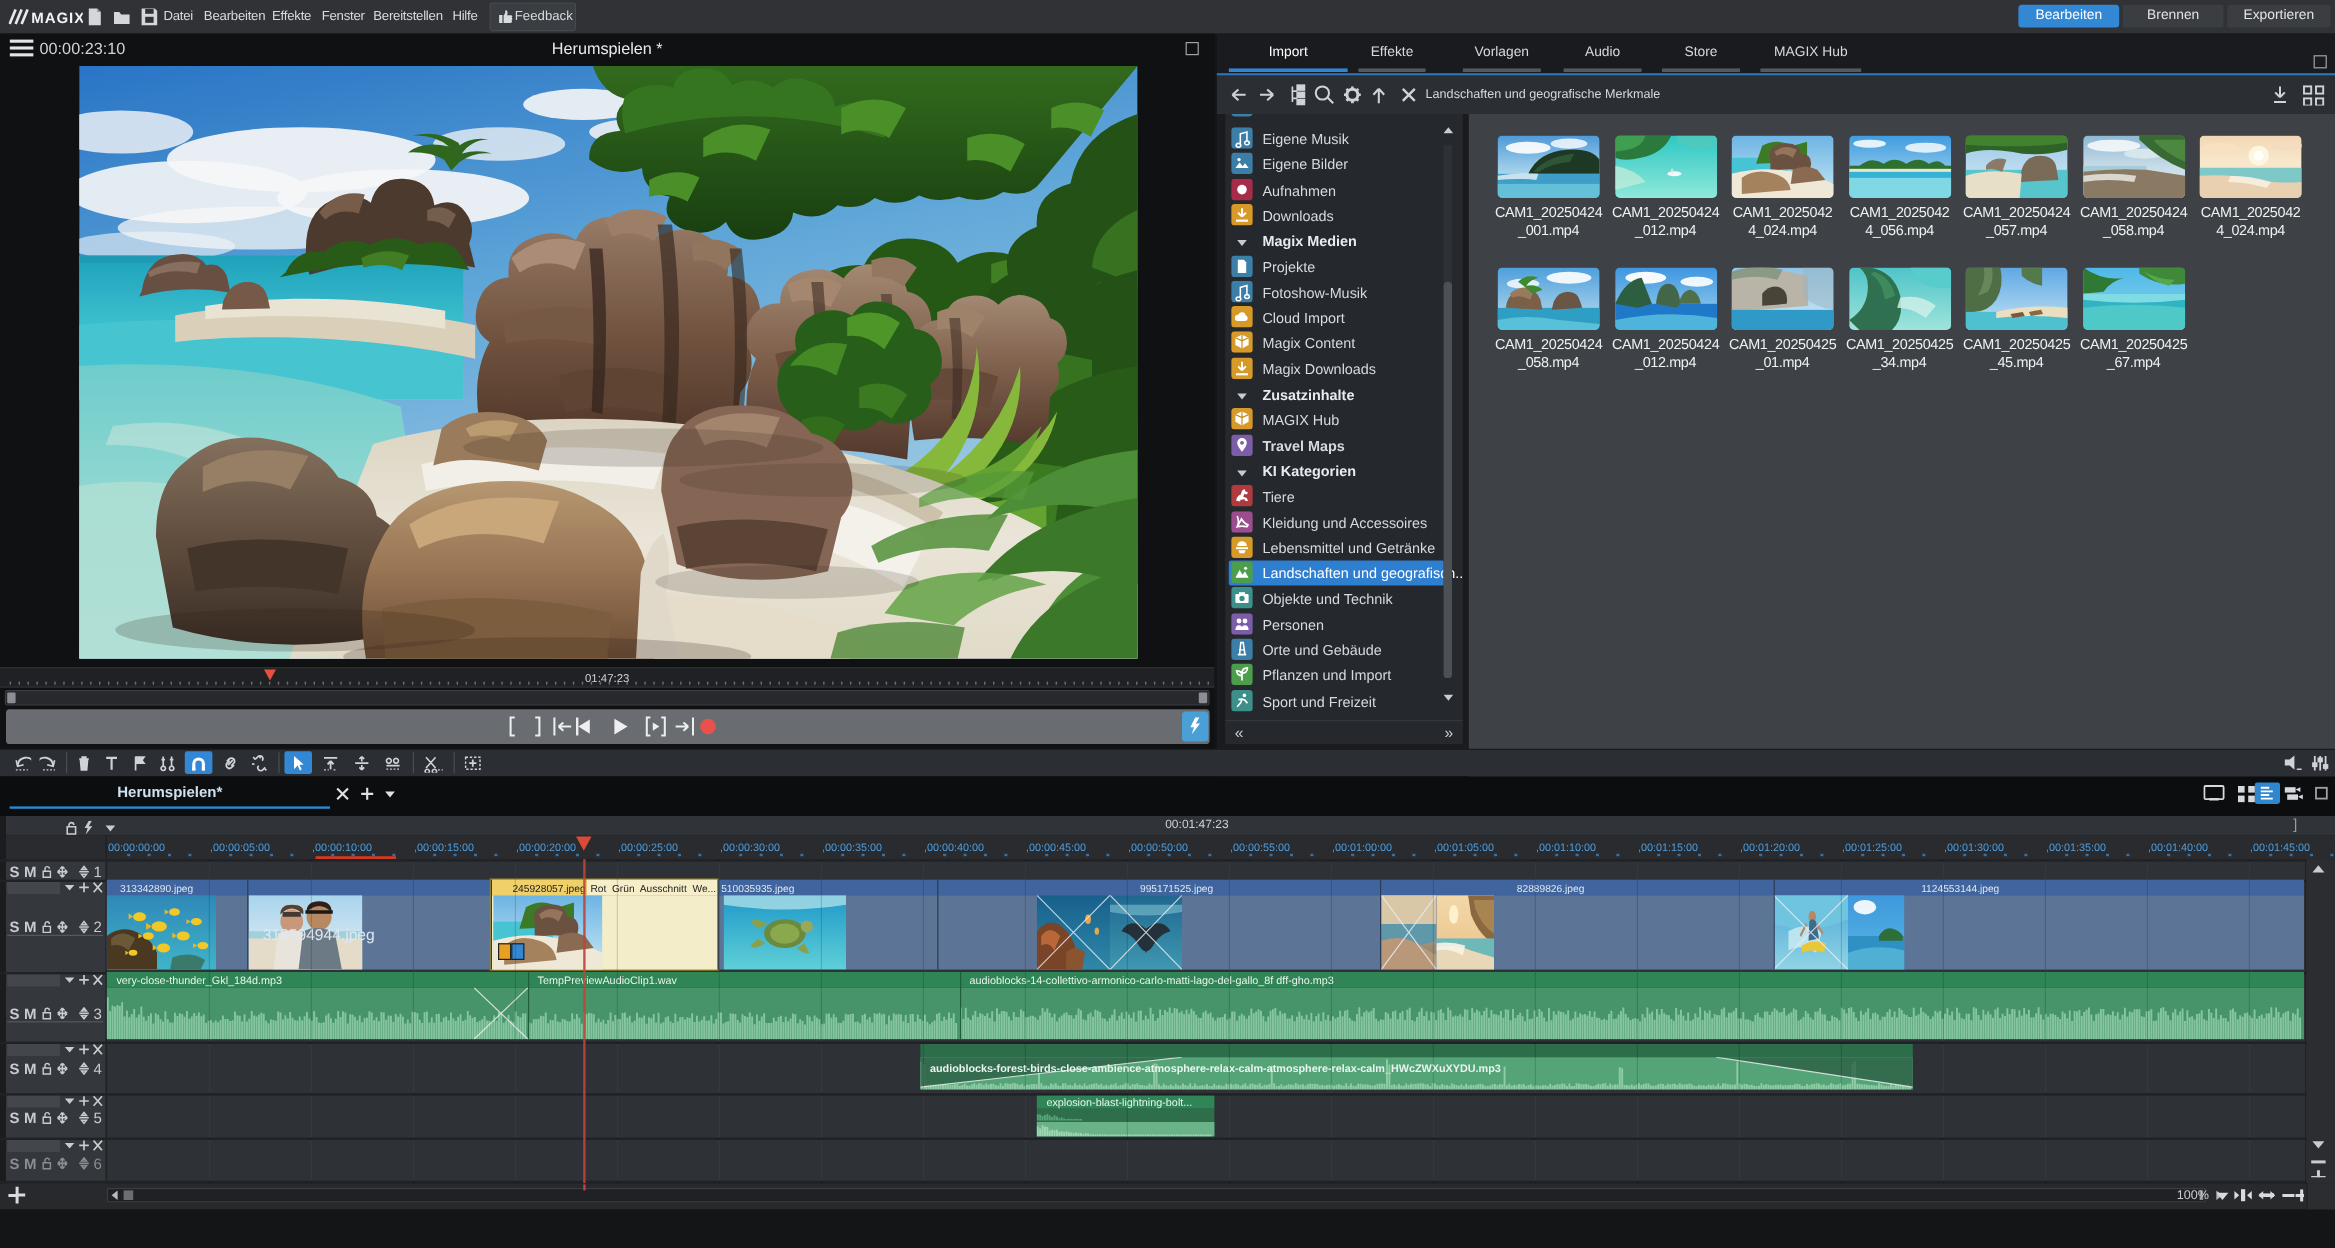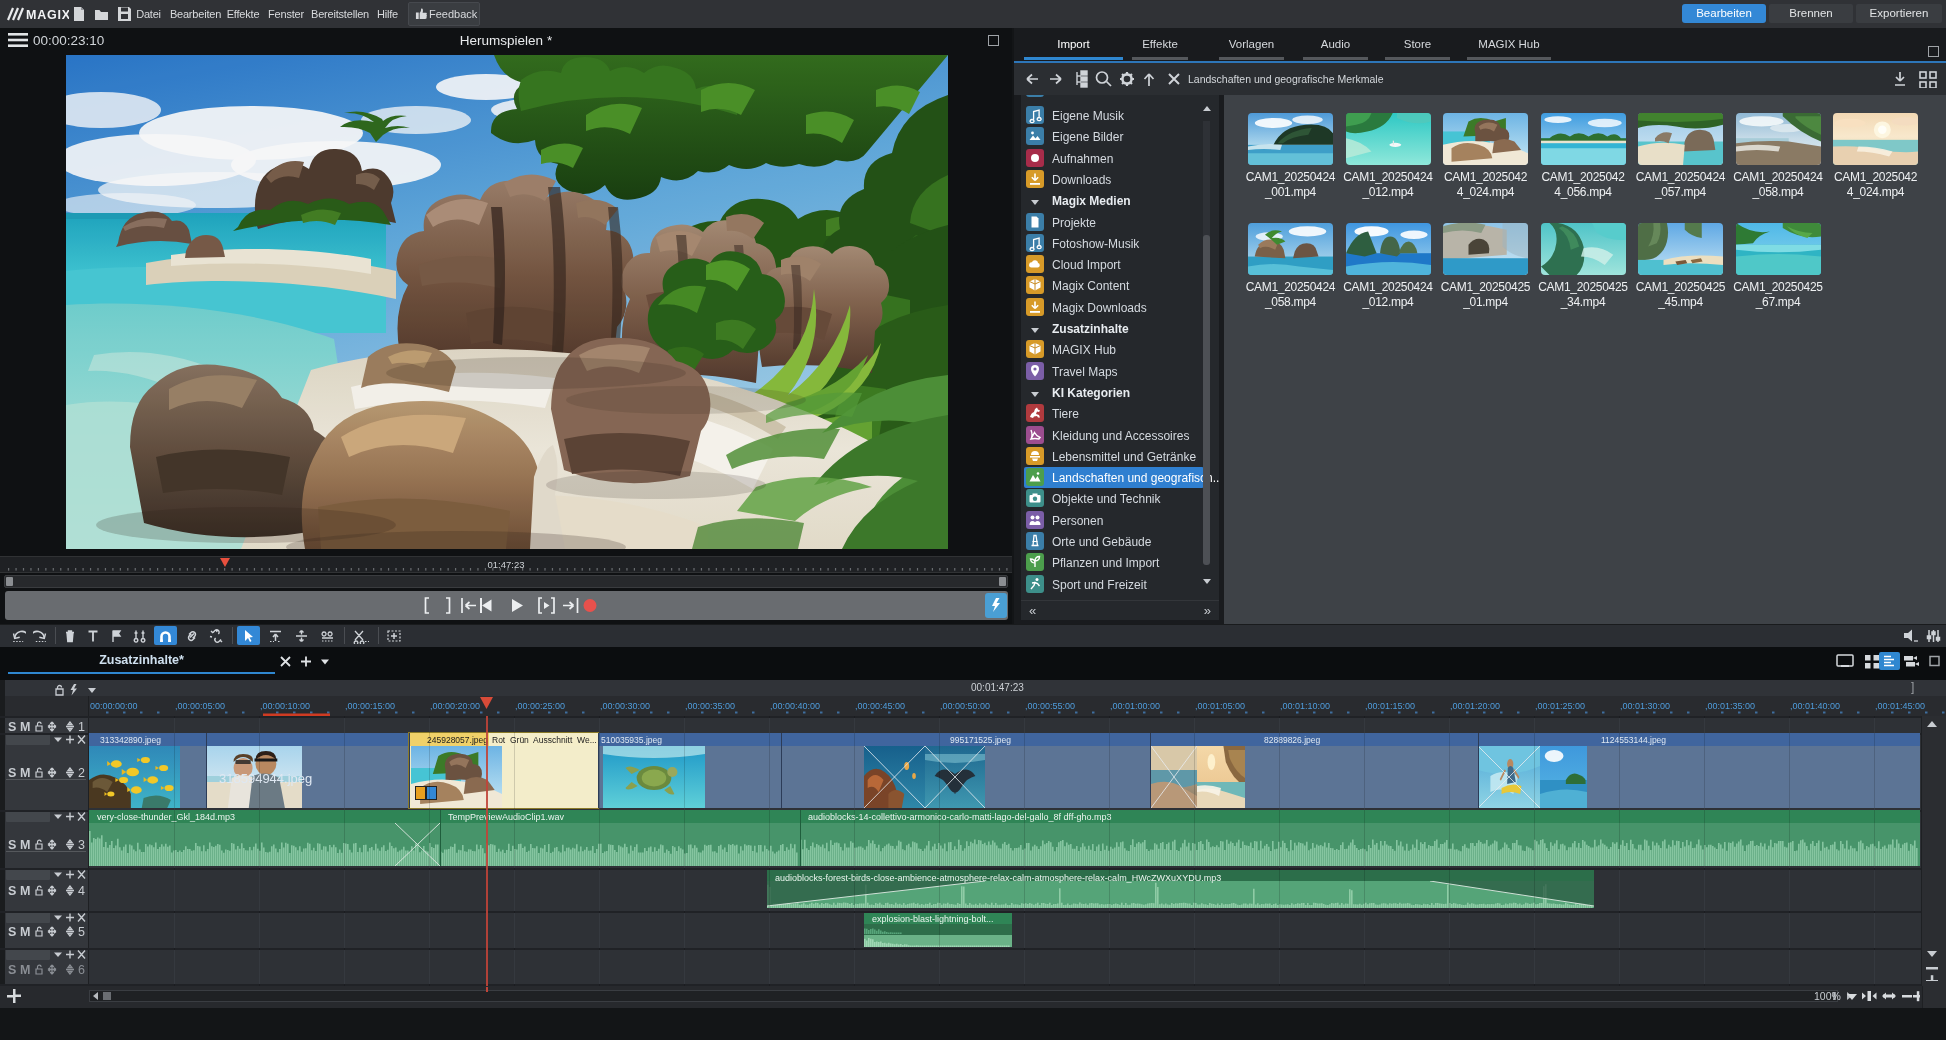--- a/index.html
+++ b/index.html
@@ -496,21 +496,21 @@
             <rect width="18" height="18" rx="3" fill="#d79a28"></rect>
             <path d="M9 3 l5.5 2.5 v6 L9 14.5 L3.5 11.5 v-6 z" fill="#fff"></path>
             <path d="M9 3 v11.5 M3.5 5.5 L9 8 l5.5-2.5" stroke="#c88a20" stroke-width="1" fill="none"></path>
           </svg></div>
         <div style="position:absolute;left:31px;top:248.30000000000004px;font-size:12px;color:#d5dae0;white-space:nowrap;">MAGIX Hub</div>
         <div style="position:absolute;left:5px;top:266.6px;"><svg style="width:18px;height:18px;" viewBox="0 0 18 18">
             <rect width="18" height="18" rx="3" fill="#7b5ea7"></rect>
             <path d="M9 3 a4 4 0 0 1 4 4 c0 3-4 7.5-4 7.5 S5 10 5 7 a4 4 0 0 1 4-4 z" fill="#fff"></path>
             <circle cx="9" cy="7" r="1.6" fill="#7b5ea7"></circle>
           </svg></div>
-        <div style="position:absolute;left:31px;top:269.6px;font-size:12px;color:#d5dae0;white-space:nowrap;">Travel Maps</div>
+        <div style="position:absolute;left:31px;top:269.6px;font-size:12px;color:#d5dae0;white-space:nowrap;font-weight:bold;">Travel Maps</div>
         <svg style="position:absolute;left:9px;top:294.90000000000003px;width:10px;height:8px;" viewBox="0 0 10 8">
           <path d="M1 2 l4 5 l4-5 z" fill="#c8ccd1"></path>
         </svg>
         <div style="position:absolute;left:31px;top:290.90000000000003px;font-size:12px;font-weight:bold;color:#e8ecf0;white-space:nowrap;">KI Kategorien</div>
         <div style="position:absolute;left:5px;top:309.20000000000005px;"><svg style="width:18px;height:18px;" viewBox="0 0 18 18">
             <rect width="18" height="18" rx="3" fill="#b03a3e"></rect>
             <path d="M4 13 q1-4 4-5 l1-3 2-1.5 1 2 2 1 -1 1.5 -2-.5 -1 2.5 3 1 1 2.5 h-2 l-1-1.5 -3 .5 -1 1.5 z" fill="#fff"></path>
           </svg></div>
         <div style="position:absolute;left:31px;top:312.20000000000005px;font-size:12px;color:#d5dae0;white-space:nowrap;">Tiere</div>
         <div style="position:absolute;left:5px;top:330.50000000000006px;"><svg style="width:18px;height:18px;" viewBox="0 0 18 18">
@@ -877,21 +877,21 @@
 <g stroke="#cfd3d8" stroke-width="1.5" fill="none">
           <path d="M26 2 v12 M30.5 2 v12 M35 2 v12"></path>
           <rect x="24.5" y="8" width="3" height="2.5" fill="#cfd3d8"></rect>
           <rect x="29" y="4" width="3" height="2.5" fill="#cfd3d8"></rect>
           <rect x="33.5" y="9.5" width="3" height="2.5" fill="#cfd3d8"></rect>
         </g>
       </svg>
     </div>
 <div style="position:absolute;left:0px;top:647px;width:1946px;height:28px;">
       <div style="position:absolute;left:0px;top:0px;width:1946px;height:28px;background:#0b0d0f;"></div>
-      <div style="position:absolute;left:8px;top:6px;width:267px;text-align:center;color:#cfe0ef;font-size:12.5px;font-weight:bold;">Zusatzinhalte*</div>
+      <div style="position:absolute;left:8px;top:6px;width:267px;text-align:center;color:#cfe0ef;font-size:12.5px;font-weight:bold;">Herumspielen*</div>
       <div style="position:absolute;left:8px;top:25px;width:267px;height:2px;background:#2f87d0;"></div>
       <svg style="position:absolute;left:279px;top:8px;width:52px;height:13px;" viewBox="0 0 52 13" stroke="#dfe2e5" stroke-width="1.8" fill="none">
 <path d="M2 2 l9 9 m0-9 l-9 9"></path>
         <path d="M27 1.5 v10 M22 6.5 h10"></path>
         <path d="M42 4.5 l4 5 l4-5 z" fill="#dfe2e5" stroke="none"></path>
       </svg>
       <div style="position:absolute;left:1879px;top:5px;width:21px;height:18px;background:#2f87d0;border-radius:2px;"></div>
       <svg style="position:absolute;left:1836px;top:6px;width:104px;height:16px;" viewBox="0 0 104 16" fill="none" stroke="#d6d9dd" stroke-width="1.5">
 <rect x="1" y="2" width="16" height="11" rx="1"></rect>
         <path d="M5 13 h8" stroke-width="2"></path>
@@ -1410,21 +1410,21 @@
         <path d="M0.0 27 v-23.3 h1.6 v23.3 M2.0 27 v-21.1 h1.6 v21.1 M4.0 27 v-3.8 h1.6 v3.8 M6.0 27 v-4.5 h1.6 v4.5 M8.0 27 v-4.5 h1.6 v4.5 M10.0 27 v-4.6 h1.6 v4.6 M12.0 27 v-4.7 h1.6 v4.7 M14.0 27 v-4.6 h1.6 v4.6 M16.0 27 v-5.0 h1.6 v5.0 M18.0 27 v-4.5 h1.6 v4.5 M20.0 27 v-5.2 h1.6 v5.2 M22.0 27 v-4.5 h1.6 v4.5 M24.0 27 v-3.7 h1.6 v3.7 M26.0 27 v-4.0 h1.6 v4.0 M28.0 27 v-4.4 h1.6 v4.4 M30.0 27 v-4.7 h1.6 v4.7 M32.0 27 v-3.2 h1.6 v3.2 M34.0 27 v-3.7 h1.6 v3.7 M36.0 27 v-4.8 h1.6 v4.8 M38.0 27 v-3.4 h1.6 v3.4 M40.0 27 v-3.3 h1.6 v3.3 M42.0 27 v-4.3 h1.6 v4.3 M44.0 27 v-5.3 h1.6 v5.3 M46.0 27 v-4.3 h1.6 v4.3 M48.0 27 v-5.2 h1.6 v5.2 M50.0 27 v-5.0 h1.6 v5.0 M52.0 27 v-3.6 h1.6 v3.6 M54.0 27 v-5.0 h1.6 v5.0 M56.0 27 v-4.1 h1.6 v4.1 M58.0 27 v-4.9 h1.6 v4.9 M60.0 27 v-4.8 h1.6 v4.8 M62.0 27 v-3.8 h1.6 v3.8 M64.0 27 v-3.2 h1.6 v3.2 M66.0 27 v-5.3 h1.6 v5.3 M68.0 27 v-3.3 h1.6 v3.3 M70.0 27 v-5.3 h1.6 v5.3 M72.0 27 v-5.1 h1.6 v5.1 M74.0 27 v-4.7 h1.6 v4.7 M76.0 27 v-5.4 h1.6 v5.4 M78.0 27 v-5.3 h1.6 v5.3 M80.0 27 v-4.9 h1.6 v4.9 M82.0 27 v-3.9 h1.6 v3.9 M84.0 27 v-4.9 h1.6 v4.9 M86.0 27 v-3.0 h1.6 v3.0 M88.0 27 v-4.3 h1.6 v4.3 M90.0 27 v-4.1 h1.6 v4.1 M92.0 27 v-4.6 h1.6 v4.6 M94.0 27 v-4.6 h1.6 v4.6 M96.0 27 v-4.4 h1.6 v4.4 M98.0 27 v-23.6 h1.6 v23.6 M100.0 27 v-5.3 h1.6 v5.3 M102.0 27 v-3.2 h1.6 v3.2 M104.0 27 v-3.5 h1.6 v3.5 M106.0 27 v-3.0 h1.6 v3.0 M108.0 27 v-5.1 h1.6 v5.1 M110.0 27 v-4.3 h1.6 v4.3 M112.0 27 v-5.2 h1.6 v5.2 M114.0 27 v-3.5 h1.6 v3.5 M116.0 27 v-3.1 h1.6 v3.1 M118.0 27 v-5.0 h1.6 v5.0 M120.0 27 v-5.2 h1.6 v5.2 M122.0 27 v-3.7 h1.6 v3.7 M124.0 27 v-4.0 h1.6 v4.0 M126.0 27 v-3.3 h1.6 v3.3 M128.0 27 v-5.3 h1.6 v5.3 M130.0 27 v-3.7 h1.6 v3.7 M132.0 27 v-4.2 h1.6 v4.2 M134.0 27 v-3.2 h1.6 v3.2 M136.0 27 v-5.1 h1.6 v5.1 M138.0 27 v-3.3 h1.6 v3.3 M140.0 27 v-4.1 h1.6 v4.1 M142.0 27 v-4.6 h1.6 v4.6 M144.0 27 v-4.8 h1.6 v4.8 M146.0 27 v-5.3 h1.6 v5.3 M148.0 27 v-4.0 h1.6 v4.0 M150.0 27 v-4.8 h1.6 v4.8 M152.0 27 v-3.3 h1.6 v3.3 M154.0 27 v-4.0 h1.6 v4.0 M156.0 27 v-3.2 h1.6 v3.2 M158.0 27 v-4.2 h1.6 v4.2 M160.0 27 v-4.0 h1.6 v4.0 M162.0 27 v-5.3 h1.6 v5.3 M164.0 27 v-3.0 h1.6 v3.0 M166.0 27 v-3.9 h1.6 v3.9 M168.0 27 v-4.0 h1.6 v4.0 M170.0 27 v-5.3 h1.6 v5.3 M172.0 27 v-5.0 h1.6 v5.0 M174.0 27 v-3.2 h1.6 v3.2 M176.0 27 v-4.6 h1.6 v4.6 M178.0 27 v-4.3 h1.6 v4.3 M180.0 27 v-5.3 h1.6 v5.3 M182.0 27 v-3.8 h1.6 v3.8 M184.0 27 v-3.9 h1.6 v3.9 M186.0 27 v-3.4 h1.6 v3.4 M188.0 27 v-3.3 h1.6 v3.3 M190.0 27 v-5.0 h1.6 v5.0 M192.0 27 v-4.1 h1.6 v4.1 M194.0 27 v-21.8 h1.6 v21.8 M196.0 27 v-21.5 h1.6 v21.5 M198.0 27 v-4.4 h1.6 v4.4 M200.0 27 v-3.0 h1.6 v3.0 M202.0 27 v-4.9 h1.6 v4.9 M204.0 27 v-3.6 h1.6 v3.6 M206.0 27 v-3.3 h1.6 v3.3 M208.0 27 v-4.3 h1.6 v4.3 M210.0 27 v-3.1 h1.6 v3.1 M212.0 27 v-4.8 h1.6 v4.8 M214.0 27 v-3.5 h1.6 v3.5 M216.0 27 v-3.5 h1.6 v3.5 M218.0 27 v-5.1 h1.6 v5.1 M220.0 27 v-3.8 h1.6 v3.8 M222.0 27 v-3.3 h1.6 v3.3 M224.0 27 v-5.2 h1.6 v5.2 M226.0 27 v-3.0 h1.6 v3.0 M228.0 27 v-5.1 h1.6 v5.1 M230.0 27 v-3.3 h1.6 v3.3 M232.0 27 v-3.3 h1.6 v3.3 M234.0 27 v-3.6 h1.6 v3.6 M236.0 27 v-3.4 h1.6 v3.4 M238.0 27 v-4.6 h1.6 v4.6 M240.0 27 v-3.0 h1.6 v3.0 M242.0 27 v-3.0 h1.6 v3.0 M244.0 27 v-4.9 h1.6 v4.9 M246.0 27 v-3.5 h1.6 v3.5 M248.0 27 v-3.8 h1.6 v3.8 M250.0 27 v-3.4 h1.6 v3.4 M252.0 27 v-3.1 h1.6 v3.1 M254.0 27 v-4.8 h1.6 v4.8 M256.0 27 v-4.2 h1.6 v4.2 M258.0 27 v-4.8 h1.6 v4.8 M260.0 27 v-4.1 h1.6 v4.1 M262.0 27 v-4.9 h1.6 v4.9 M264.0 27 v-4.2 h1.6 v4.2 M266.0 27 v-3.2 h1.6 v3.2 M268.0 27 v-4.2 h1.6 v4.2 M270.0 27 v-5.3 h1.6 v5.3 M272.0 27 v-3.1 h1.6 v3.1 M274.0 27 v-4.9 h1.6 v4.9 M276.0 27 v-5.1 h1.6 v5.1 M278.0 27 v-4.2 h1.6 v4.2 M280.0 27 v-4.1 h1.6 v4.1 M282.0 27 v-5.3 h1.6 v5.3 M284.0 27 v-3.1 h1.6 v3.1 M286.0 27 v-4.1 h1.6 v4.1 M288.0 27 v-3.9 h1.6 v3.9 M290.0 27 v-4.6 h1.6 v4.6 M292.0 27 v-19.8 h1.6 v19.8 M294.0 27 v-5.2 h1.6 v5.2 M296.0 27 v-3.1 h1.6 v3.1 M298.0 27 v-3.2 h1.6 v3.2 M300.0 27 v-4.4 h1.6 v4.4 M302.0 27 v-3.1 h1.6 v3.1 M304.0 27 v-3.6 h1.6 v3.6 M306.0 27 v-4.5 h1.6 v4.5 M308.0 27 v-4.3 h1.6 v4.3 M310.0 27 v-3.8 h1.6 v3.8 M312.0 27 v-5.4 h1.6 v5.4 M314.0 27 v-4.3 h1.6 v4.3 M316.0 27 v-4.1 h1.6 v4.1 M318.0 27 v-4.4 h1.6 v4.4 M320.0 27 v-3.2 h1.6 v3.2 M322.0 27 v-4.7 h1.6 v4.7 M324.0 27 v-5.0 h1.6 v5.0 M326.0 27 v-4.6 h1.6 v4.6 M328.0 27 v-4.8 h1.6 v4.8 M330.0 27 v-4.7 h1.6 v4.7 M332.0 27 v-3.5 h1.6 v3.5 M334.0 27 v-4.1 h1.6 v4.1 M336.0 27 v-3.5 h1.6 v3.5 M338.0 27 v-3.8 h1.6 v3.8 M340.0 27 v-4.1 h1.6 v4.1 M342.0 27 v-4.0 h1.6 v4.0 M344.0 27 v-3.2 h1.6 v3.2 M346.0 27 v-4.0 h1.6 v4.0 M348.0 27 v-4.6 h1.6 v4.6 M350.0 27 v-3.9 h1.6 v3.9 M352.0 27 v-3.3 h1.6 v3.3 M354.0 27 v-5.2 h1.6 v5.2 M356.0 27 v-3.1 h1.6 v3.1 M358.0 27 v-5.0 h1.6 v5.0 M360.0 27 v-3.2 h1.6 v3.2 M362.0 27 v-3.2 h1.6 v3.2 M364.0 27 v-4.8 h1.6 v4.8 M366.0 27 v-4.9 h1.6 v4.9 M368.0 27 v-4.3 h1.6 v4.3 M370.0 27 v-4.4 h1.6 v4.4 M372.0 27 v-4.3 h1.6 v4.3 M374.0 27 v-3.8 h1.6 v3.8 M376.0 27 v-3.3 h1.6 v3.3 M378.0 27 v-3.8 h1.6 v3.8 M380.0 27 v-4.6 h1.6 v4.6 M382.0 27 v-4.8 h1.6 v4.8 M384.0 27 v-5.1 h1.6 v5.1 M386.0 27 v-4.7 h1.6 v4.7 M388.0 27 v-25.3 h1.6 v25.3 M390.0 27 v-21.0 h1.6 v21.0 M392.0 27 v-3.8 h1.6 v3.8 M394.0 27 v-4.4 h1.6 v4.4 M396.0 27 v-3.5 h1.6 v3.5 M398.0 27 v-4.6 h1.6 v4.6 M400.0 27 v-3.5 h1.6 v3.5 M402.0 27 v-3.2 h1.6 v3.2 M404.0 27 v-5.0 h1.6 v5.0 M406.0 27 v-3.9 h1.6 v3.9 M408.0 27 v-4.8 h1.6 v4.8 M410.0 27 v-4.4 h1.6 v4.4 M412.0 27 v-4.9 h1.6 v4.9 M414.0 27 v-5.0 h1.6 v5.0 M416.0 27 v-5.3 h1.6 v5.3 M418.0 27 v-5.0 h1.6 v5.0 M420.0 27 v-4.5 h1.6 v4.5 M422.0 27 v-4.5 h1.6 v4.5 M424.0 27 v-3.0 h1.6 v3.0 M426.0 27 v-5.2 h1.6 v5.2 M428.0 27 v-5.0 h1.6 v5.0 M430.0 27 v-3.6 h1.6 v3.6 M432.0 27 v-3.4 h1.6 v3.4 M434.0 27 v-4.7 h1.6 v4.7 M436.0 27 v-3.7 h1.6 v3.7 M438.0 27 v-3.8 h1.6 v3.8 M440.0 27 v-3.0 h1.6 v3.0 M442.0 27 v-5.1 h1.6 v5.1 M444.0 27 v-4.3 h1.6 v4.3 M446.0 27 v-3.9 h1.6 v3.9 M448.0 27 v-3.3 h1.6 v3.3 M450.0 27 v-4.5 h1.6 v4.5 M452.0 27 v-3.0 h1.6 v3.0 M454.0 27 v-4.8 h1.6 v4.8 M456.0 27 v-3.5 h1.6 v3.5 M458.0 27 v-4.0 h1.6 v4.0 M460.0 27 v-3.8 h1.6 v3.8 M462.0 27 v-3.9 h1.6 v3.9 M464.0 27 v-4.7 h1.6 v4.7 M466.0 27 v-4.9 h1.6 v4.9 M468.0 27 v-4.3 h1.6 v4.3 M470.0 27 v-3.2 h1.6 v3.2 M472.0 27 v-3.1 h1.6 v3.1 M474.0 27 v-3.4 h1.6 v3.4 M476.0 27 v-4.5 h1.6 v4.5 M478.0 27 v-4.6 h1.6 v4.6 M480.0 27 v-3.6 h1.6 v3.6 M482.0 27 v-4.6 h1.6 v4.6 M484.0 27 v-4.2 h1.6 v4.2 M486.0 27 v-19.2 h1.6 v19.2 M488.0 27 v-3.6 h1.6 v3.6 M490.0 27 v-4.8 h1.6 v4.8 M492.0 27 v-3.2 h1.6 v3.2 M494.0 27 v-4.0 h1.6 v4.0 M496.0 27 v-3.7 h1.6 v3.7 M498.0 27 v-4.6 h1.6 v4.6 M500.0 27 v-4.2 h1.6 v4.2 M502.0 27 v-4.6 h1.6 v4.6 M504.0 27 v-3.1 h1.6 v3.1 M506.0 27 v-3.9 h1.6 v3.9 M508.0 27 v-4.4 h1.6 v4.4 M510.0 27 v-3.0 h1.6 v3.0 M512.0 27 v-3.7 h1.6 v3.7 M514.0 27 v-3.5 h1.6 v3.5 M516.0 27 v-3.3 h1.6 v3.3 M518.0 27 v-3.6 h1.6 v3.6 M520.0 27 v-3.8 h1.6 v3.8 M522.0 27 v-3.0 h1.6 v3.0 M524.0 27 v-4.8 h1.6 v4.8 M526.0 27 v-3.4 h1.6 v3.4 M528.0 27 v-3.9 h1.6 v3.9 M530.0 27 v-4.7 h1.6 v4.7 M532.0 27 v-4.2 h1.6 v4.2 M534.0 27 v-5.0 h1.6 v5.0 M536.0 27 v-4.9 h1.6 v4.9 M538.0 27 v-3.1 h1.6 v3.1 M540.0 27 v-5.1 h1.6 v5.1 M542.0 27 v-3.1 h1.6 v3.1 M544.0 27 v-3.0 h1.6 v3.0 M546.0 27 v-5.2 h1.6 v5.2 M548.0 27 v-5.1 h1.6 v5.1 M550.0 27 v-4.4 h1.6 v4.4 M552.0 27 v-4.4 h1.6 v4.4 M554.0 27 v-4.7 h1.6 v4.7 M556.0 27 v-4.0 h1.6 v4.0 M558.0 27 v-3.2 h1.6 v3.2 M560.0 27 v-3.0 h1.6 v3.0 M562.0 27 v-3.8 h1.6 v3.8 M564.0 27 v-4.9 h1.6 v4.9 M566.0 27 v-4.5 h1.6 v4.5 M568.0 27 v-5.0 h1.6 v5.0 M570.0 27 v-5.2 h1.6 v5.2 M572.0 27 v-3.2 h1.6 v3.2 M574.0 27 v-5.0 h1.6 v5.0 M576.0 27 v-3.6 h1.6 v3.6 M578.0 27 v-4.4 h1.6 v4.4 M580.0 27 v-4.2 h1.6 v4.2 M582.0 27 v-18.7 h1.6 v18.7 M584.0 27 v-17.7 h1.6 v17.7 M586.0 27 v-3.8 h1.6 v3.8 M588.0 27 v-3.8 h1.6 v3.8 M590.0 27 v-3.4 h1.6 v3.4 M592.0 27 v-4.2 h1.6 v4.2 M594.0 27 v-3.2 h1.6 v3.2 M596.0 27 v-4.2 h1.6 v4.2 M598.0 27 v-5.2 h1.6 v5.2 M600.0 27 v-3.8 h1.6 v3.8 M602.0 27 v-4.7 h1.6 v4.7 M604.0 27 v-5.0 h1.6 v5.0 M606.0 27 v-5.0 h1.6 v5.0 M608.0 27 v-3.5 h1.6 v3.5 M610.0 27 v-3.3 h1.6 v3.3 M612.0 27 v-3.4 h1.6 v3.4 M614.0 27 v-4.4 h1.6 v4.4 M616.0 27 v-4.8 h1.6 v4.8 M618.0 27 v-4.6 h1.6 v4.6 M620.0 27 v-3.4 h1.6 v3.4 M622.0 27 v-4.8 h1.6 v4.8 M624.0 27 v-4.2 h1.6 v4.2 M626.0 27 v-4.8 h1.6 v4.8 M628.0 27 v-4.8 h1.6 v4.8 M630.0 27 v-4.1 h1.6 v4.1 M632.0 27 v-5.2 h1.6 v5.2 M634.0 27 v-4.3 h1.6 v4.3 M636.0 27 v-4.5 h1.6 v4.5 M638.0 27 v-4.5 h1.6 v4.5 M640.0 27 v-5.1 h1.6 v5.1 M642.0 27 v-4.5 h1.6 v4.5 M644.0 27 v-3.3 h1.6 v3.3 M646.0 27 v-3.1 h1.6 v3.1 M648.0 27 v-4.0 h1.6 v4.0 M650.0 27 v-3.7 h1.6 v3.7 M652.0 27 v-3.6 h1.6 v3.6 M654.0 27 v-3.1 h1.6 v3.1 M656.0 27 v-4.2 h1.6 v4.2 M658.0 27 v-3.7 h1.6 v3.7 M660.0 27 v-4.1 h1.6 v4.1 M662.0 27 v-3.1 h1.6 v3.1 M664.0 27 v-5.0 h1.6 v5.0 M666.0 27 v-3.2 h1.6 v3.2 M668.0 27 v-5.1 h1.6 v5.1 M670.0 27 v-5.0 h1.6 v5.0 M672.0 27 v-4.5 h1.6 v4.5 M674.0 27 v-4.2 h1.6 v4.2 M676.0 27 v-4.1 h1.6 v4.1 M678.0 27 v-4.3 h1.6 v4.3 M680.0 27 v-23.2 h1.6 v23.2 M682.0 27 v-5.1 h1.6 v5.1 M684.0 27 v-4.1 h1.6 v4.1 M686.0 27 v-4.9 h1.6 v4.9 M688.0 27 v-4.6 h1.6 v4.6 M690.0 27 v-3.8 h1.6 v3.8 M692.0 27 v-4.1 h1.6 v4.1 M694.0 27 v-3.3 h1.6 v3.3 M696.0 27 v-3.1 h1.6 v3.1 M698.0 27 v-3.2 h1.6 v3.2 M700.0 27 v-5.2 h1.6 v5.2 M702.0 27 v-3.8 h1.6 v3.8 M704.0 27 v-4.7 h1.6 v4.7 M706.0 27 v-4.2 h1.6 v4.2 M708.0 27 v-3.4 h1.6 v3.4 M710.0 27 v-3.6 h1.6 v3.6 M712.0 27 v-4.0 h1.6 v4.0 M714.0 27 v-4.0 h1.6 v4.0 M716.0 27 v-4.2 h1.6 v4.2 M718.0 27 v-3.4 h1.6 v3.4 M720.0 27 v-3.9 h1.6 v3.9 M722.0 27 v-3.7 h1.6 v3.7 M724.0 27 v-4.0 h1.6 v4.0 M726.0 27 v-3.8 h1.6 v3.8 M728.0 27 v-4.4 h1.6 v4.4 M730.0 27 v-4.9 h1.6 v4.9 M732.0 27 v-4.5 h1.6 v4.5 M734.0 27 v-3.1 h1.6 v3.1 M736.0 27 v-3.2 h1.6 v3.2 M738.0 27 v-4.6 h1.6 v4.6 M740.0 27 v-3.7 h1.6 v3.7 M742.0 27 v-4.7 h1.6 v4.7 M744.0 27 v-4.6 h1.6 v4.6 M746.0 27 v-5.2 h1.6 v5.2 M748.0 27 v-5.1 h1.6 v5.1 M750.0 27 v-3.8 h1.6 v3.8 M752.0 27 v-4.4 h1.6 v4.4 M754.0 27 v-3.3 h1.6 v3.3 M756.0 27 v-3.8 h1.6 v3.8 M758.0 27 v-5.3 h1.6 v5.3 M760.0 27 v-4.7 h1.6 v4.7 M762.0 27 v-3.9 h1.6 v3.9 M764.0 27 v-4.4 h1.6 v4.4 M766.0 27 v-5.2 h1.6 v5.2 M768.0 27 v-3.7 h1.6 v3.7 M770.0 27 v-3.9 h1.6 v3.9 M772.0 27 v-4.9 h1.6 v4.9 M774.0 27 v-4.9 h1.6 v4.9 M776.0 27 v-21.8 h1.6 v21.8 M778.0 27 v-23.7 h1.6 v23.7 M780.0 27 v-4.8 h1.6 v4.8 M782.0 27 v-4.6 h1.6 v4.6 M784.0 27 v-4.2 h1.6 v4.2 M786.0 27 v-4.5 h1.6 v4.5 M788.0 27 v-4.0 h1.6 v4.0 M790.0 27 v-3.8 h1.6 v3.8 M792.0 27 v-3.9 h1.6 v3.9 M794.0 27 v-3.4 h1.6 v3.4 M796.0 27 v-3.5 h1.6 v3.5 M798.0 27 v-5.3 h1.6 v5.3 M800.0 27 v-4.2 h1.6 v4.2 M802.0 27 v-3.5 h1.6 v3.5 M804.0 27 v-3.3 h1.6 v3.3 M806.0 27 v-3.2 h1.6 v3.2 M808.0 27 v-5.0 h1.6 v5.0 M810.0 27 v-3.2 h1.6 v3.2 M812.0 27 v-4.8 h1.6 v4.8 M814.0 27 v-5.0 h1.6 v5.0 M816.0 27 v-5.1 h1.6 v5.1 M818.0 27 v-3.1 h1.6 v3.1 M820.0 27 v-3.8 h1.6 v3.8 M822.0 27 v-4.8 h1.6 v4.8 M824.0 27 v-3.3 h1.6 v3.3" fill="#8fcca6"></path>
       </svg>
       <svg style="position:absolute;left:767px;top:206px;width:218px;height:27px;" viewBox="0 0 218 27">
         <path d="M0 0 H218 L0 25 z" fill="#2a5a42" opacity="0.75"></path>
         <path d="M218 0 L0 25" stroke="#cfe0d6" stroke-width="1"></path>
       </svg>
       <svg style="position:absolute;left:1430px;top:206px;width:164px;height:27px;" viewBox="0 0 164 27">
         <path d="M0 0 H164 V25 z" fill="#2a5a42" opacity="0.75"></path>
         <path d="M0 0 L164 25" stroke="#cfe0d6" stroke-width="1"></path>
       </svg>
-      <div style="position:absolute;left:775px;top:198px;color:#eaf4ee;font-size:9px;white-space:nowrap;">audioblocks-forest-birds-close-ambience-atmosphere-relax-calm-atmosphere-relax-calm_HWcZWXuXYDU.mp3</div>
+      <div style="position:absolute;left:775px;top:210px;color:#eaf4ee;font-size:9px;white-space:nowrap;font-weight:bold;">audioblocks-forest-birds-close-ambience-atmosphere-relax-calm-atmosphere-relax-calm_HWcZWXuXYDU.mp3</div>
       <div style="position:absolute;left:864px;top:238px;width:148px;height:11px;background:#2f8556;"></div>
       <div style="position:absolute;left:864px;top:249px;width:148px;height:23px;background:#2e6e4a;"></div>
       <div style="position:absolute;left:864px;top:260px;width:148px;height:12px;background:#6ab287;"></div>
       <svg style="position:absolute;left:864px;top:260px;width:148px;height:12px;" viewBox="0 0 148 12" preserveAspectRatio="none">
         <path d="M0.0 12 v-8.2 h1.6 v8.2 M2.0 12 v-6.6 h1.6 v6.6 M4.0 12 v-9.1 h1.6 v9.1 M6.0 12 v-8.3 h1.6 v8.3 M8.0 12 v-7.8 h1.6 v7.8 M10.0 12 v-5.0 h1.6 v5.0 M12.0 12 v-5.5 h1.6 v5.5 M14.0 12 v-5.1 h1.6 v5.1 M16.0 12 v-5.5 h1.6 v5.5 M18.0 12 v-3.9 h1.6 v3.9 M20.0 12 v-4.2 h1.6 v4.2 M22.0 12 v-3.5 h1.6 v3.5 M24.0 12 v-4.3 h1.6 v4.3 M26.0 12 v-3.4 h1.6 v3.4 M28.0 12 v-3.3 h1.6 v3.3 M30.0 12 v-2.7 h1.6 v2.7 M32.0 12 v-3.3 h1.6 v3.3 M34.0 12 v-2.6 h1.6 v2.6 M36.0 12 v-2.9 h1.6 v2.9 M38.0 12 v-2.1 h1.6 v2.1 M40.0 12 v-2.7 h1.6 v2.7 M42.0 12 v-2.5 h1.6 v2.5 M44.0 12 v-1.8 h1.6 v1.8 M46.0 12 v-1.5 h1.6 v1.5 M48.0 12 v-1.5 h1.6 v1.5 M50.0 12 v-1.5 h1.6 v1.5 M52.0 12 v-1.8 h1.6 v1.8 M54.0 12 v-1.5 h1.6 v1.5 M56.0 12 v-1.5 h1.6 v1.5 M58.0 12 v-1.5 h1.6 v1.5 M60.0 12 v-1.5 h1.6 v1.5 M62.0 12 v-1.5 h1.6 v1.5 M64.0 12 v-1.5 h1.6 v1.5 M66.0 12 v-1.5 h1.6 v1.5 M68.0 12 v-1.5 h1.6 v1.5 M70.0 12 v-1.5 h1.6 v1.5 M72.0 12 v-1.5 h1.6 v1.5 M74.0 12 v-1.5 h1.6 v1.5 M76.0 12 v-1.5 h1.6 v1.5 M78.0 12 v-1.5 h1.6 v1.5 M80.0 12 v-1.5 h1.6 v1.5 M82.0 12 v-1.5 h1.6 v1.5 M84.0 12 v-1.5 h1.6 v1.5 M86.0 12 v-1.5 h1.6 v1.5 M88.0 12 v-1.5 h1.6 v1.5 M90.0 12 v-1.5 h1.6 v1.5 M92.0 12 v-1.5 h1.6 v1.5 M94.0 12 v-1.5 h1.6 v1.5 M96.0 12 v-1.5 h1.6 v1.5 M98.0 12 v-1.5 h1.6 v1.5 M100.0 12 v-1.5 h1.6 v1.5 M102.0 12 v-1.5 h1.6 v1.5 M104.0 12 v-1.5 h1.6 v1.5 M106.0 12 v-1.5 h1.6 v1.5 M108.0 12 v-1.5 h1.6 v1.5 M110.0 12 v-1.5 h1.6 v1.5 M112.0 12 v-1.5 h1.6 v1.5 M114.0 12 v-1.5 h1.6 v1.5 M116.0 12 v-1.5 h1.6 v1.5 M118.0 12 v-1.5 h1.6 v1.5 M120.0 12 v-1.5 h1.6 v1.5 M122.0 12 v-1.5 h1.6 v1.5 M124.0 12 v-1.5 h1.6 v1.5 M126.0 12 v-1.5 h1.6 v1.5 M128.0 12 v-1.5 h1.6 v1.5 M130.0 12 v-1.5 h1.6 v1.5 M132.0 12 v-1.5 h1.6 v1.5 M134.0 12 v-1.5 h1.6 v1.5 M136.0 12 v-1.5 h1.6 v1.5 M138.0 12 v-1.5 h1.6 v1.5 M140.0 12 v-1.5 h1.6 v1.5 M142.0 12 v-1.5 h1.6 v1.5 M144.0 12 v-1.5 h1.6 v1.5" fill="#9fd6b4"></path>
       </svg>
       <svg style="position:absolute;left:864px;top:249px;width:40px;height:10px;" viewBox="0 0 40 10" preserveAspectRatio="none">
         <path d="M0.0 10 v-5.4 h1.6 v5.4 M2.0 10 v-5.2 h1.6 v5.2 M4.0 10 v-4.1 h1.6 v4.1 M6.0 10 v-4.9 h1.6 v4.9 M8.0 10 v-5.6 h1.6 v5.6 M10.0 10 v-4.4 h1.6 v4.4 M12.0 10 v-3.2 h1.6 v3.2 M14.0 10 v-4.7 h1.6 v4.7 M16.0 10 v-3.6 h1.6 v3.6 M18.0 10 v-2.2 h1.6 v2.2 M20.0 10 v-2.8 h1.6 v2.8 M22.0 10 v-2.0 h1.6 v2.0 M24.0 10 v-1.6 h1.6 v1.6 M26.0 10 v-1.7 h1.6 v1.7 M28.0 10 v-1.5 h1.6 v1.5 M30.0 10 v-1.5 h1.6 v1.5 M32.0 10 v-1.5 h1.6 v1.5 M34.0 10 v-1.5 h1.6 v1.5 M36.0 10 v-1.5 h1.6 v1.5" fill="#57a47a"></path>
       </svg>
       <div style="position:absolute;left:872px;top:238.5px;color:#eaf4ee;font-size:9px;white-space:nowrap;">explosion-blast-lightning-bolt...</div>

